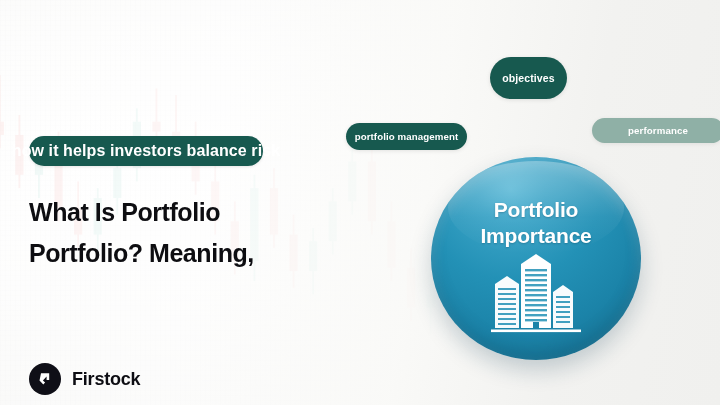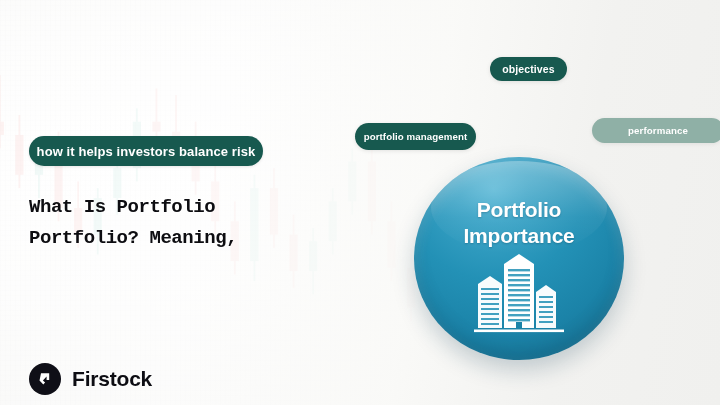--- a/index.html
+++ b/index.html
@@ -55,65 +55,64 @@
     border-radius:999px;
     color:#ffffff;
     font-weight:700;
     letter-spacing:0.1px;
     white-space:nowrap;
   }
   #eyebrow-pill {
     left:29px; top:136px;
     width:234px; height:30px;
     background:#17594f;
-    font-size:13px;
+    font-size:16px;
     box-shadow:0 1px 3px rgba(0,0,0,0.10);
   }
 
   
   #headline {
     position:absolute;
     left:29px; top:192px;
     width:400px;
-    font-size:19px;
+    font-size:25px;
     font-weight:700;
     line-height:1.62;
     letter-spacing:-0.45px;
     color:#0d0d11;
-    font-family:Liberation Mono, monospace;
   }
   #headline .ln { display:block; }
 
   
   #pill-objectives {
     left:490px; top:57px;
-    width:77px; height:24px;
+    width:77px; height:42px;
     background:#17594f;
     font-size:10.5px;
     box-shadow:0 1px 4px rgba(0,0,0,0.10);
   }
   #pill-portfolio-management {
-    left:355px; top:123px;
+    left:346px; top:123px;
     width:121px; height:27px;
     background:#17594f;
     font-size:9.7px;
     box-shadow:0 1px 4px rgba(0,0,0,0.10);
   }
   #pill-performance {
     left:592px; top:118px;
     width:132px; height:25px;
     background:#8fb0a6;
     font-size:9.7px;
     box-shadow:0 1px 4px rgba(0,0,0,0.08);
   }
 
   
   #badge {
     position:absolute;
-    left:414px; top:157px;
+    left:431px; top:157px;
     width:210px; height:203px;
     border-radius:50%;
     background:
       radial-gradient(circle at 38% 16%, #51b4d4 0%, #3aa3c6 16%, #2391b6 42%, #1b83a8 68%, #176f90 92%, #14637f 100%);
     box-shadow:
       0 10px 22px rgba(20,60,80,0.22),
       inset 0 -8px 16px rgba(0,50,70,0.18),
       inset 0 6px 14px rgba(255,255,255,0.18);
     overflow:hidden;
   }
@@ -155,21 +154,21 @@
   #brand-mark {
     width:32px; height:32px;
     border-radius:50%;
     background:#0f0f17;
     display:flex;
     align-items:center;
     justify-content:center;
     flex:none;
   }
   #brand-name {
-    font-size:21px;
+    font-size:18px;
     font-weight:700;
     letter-spacing:-0.2px;
     color:#0d0d13;
   }
 </style>
 </head>
 <body>
 
 <div id="banner">
 

